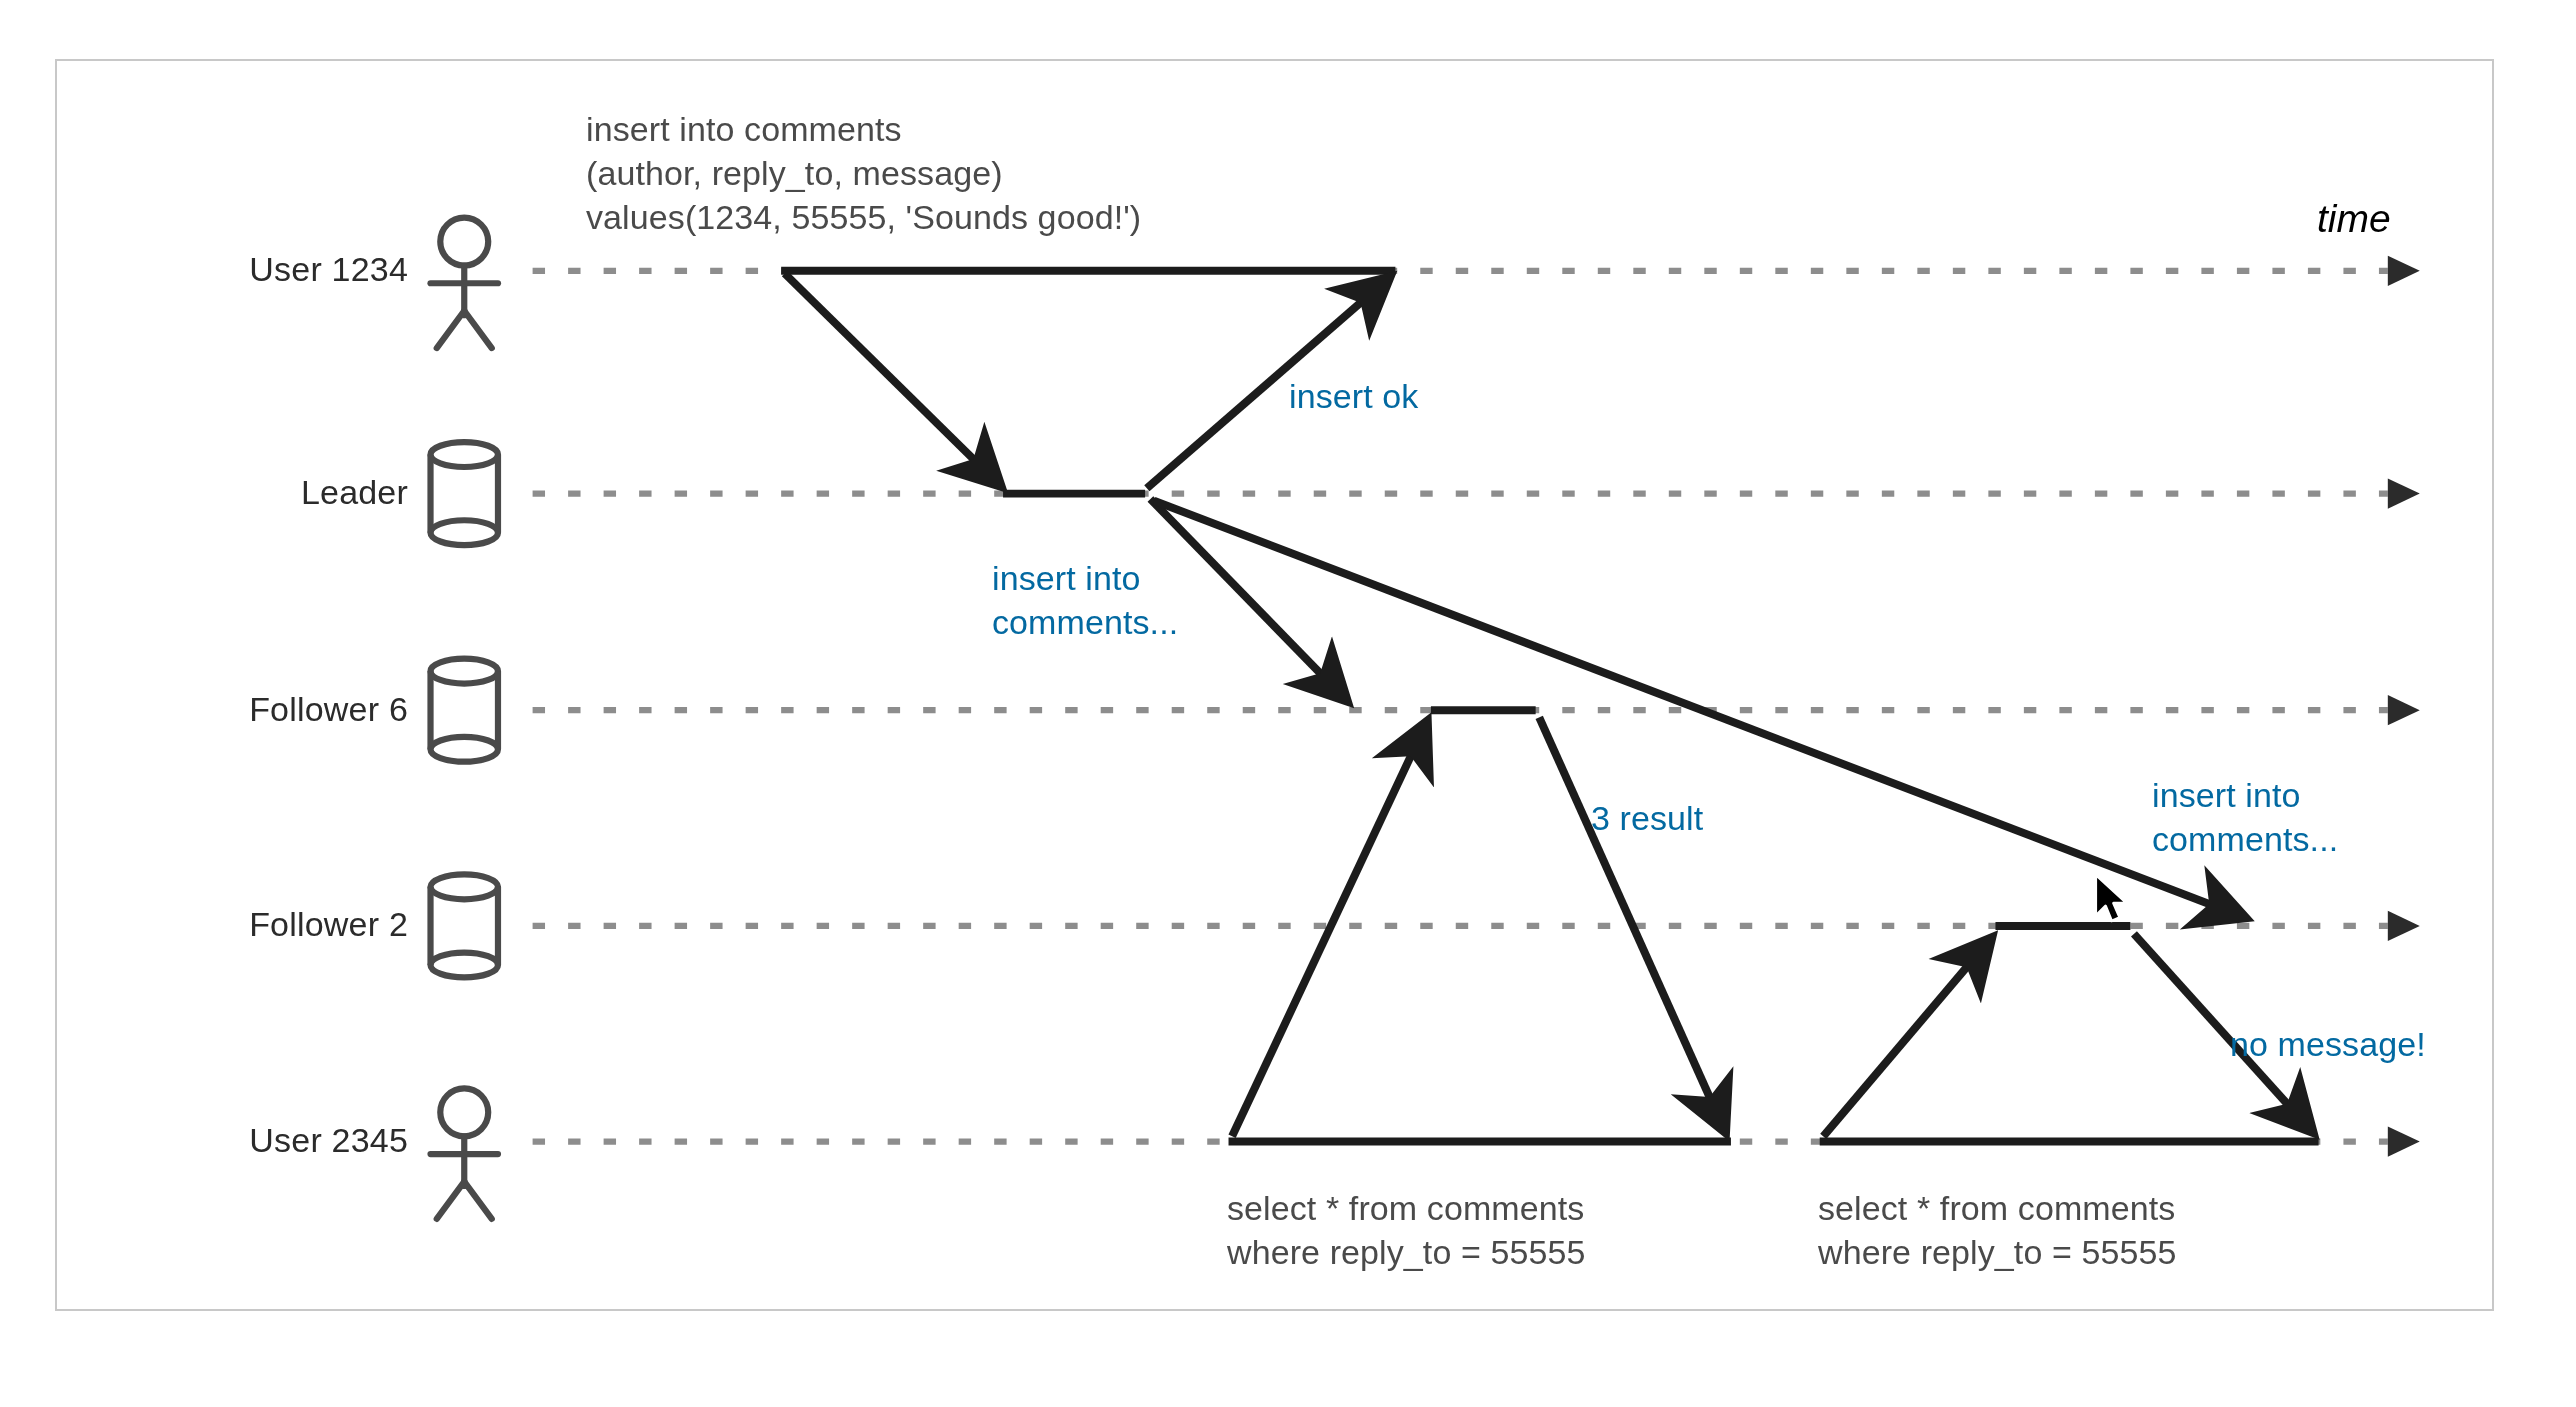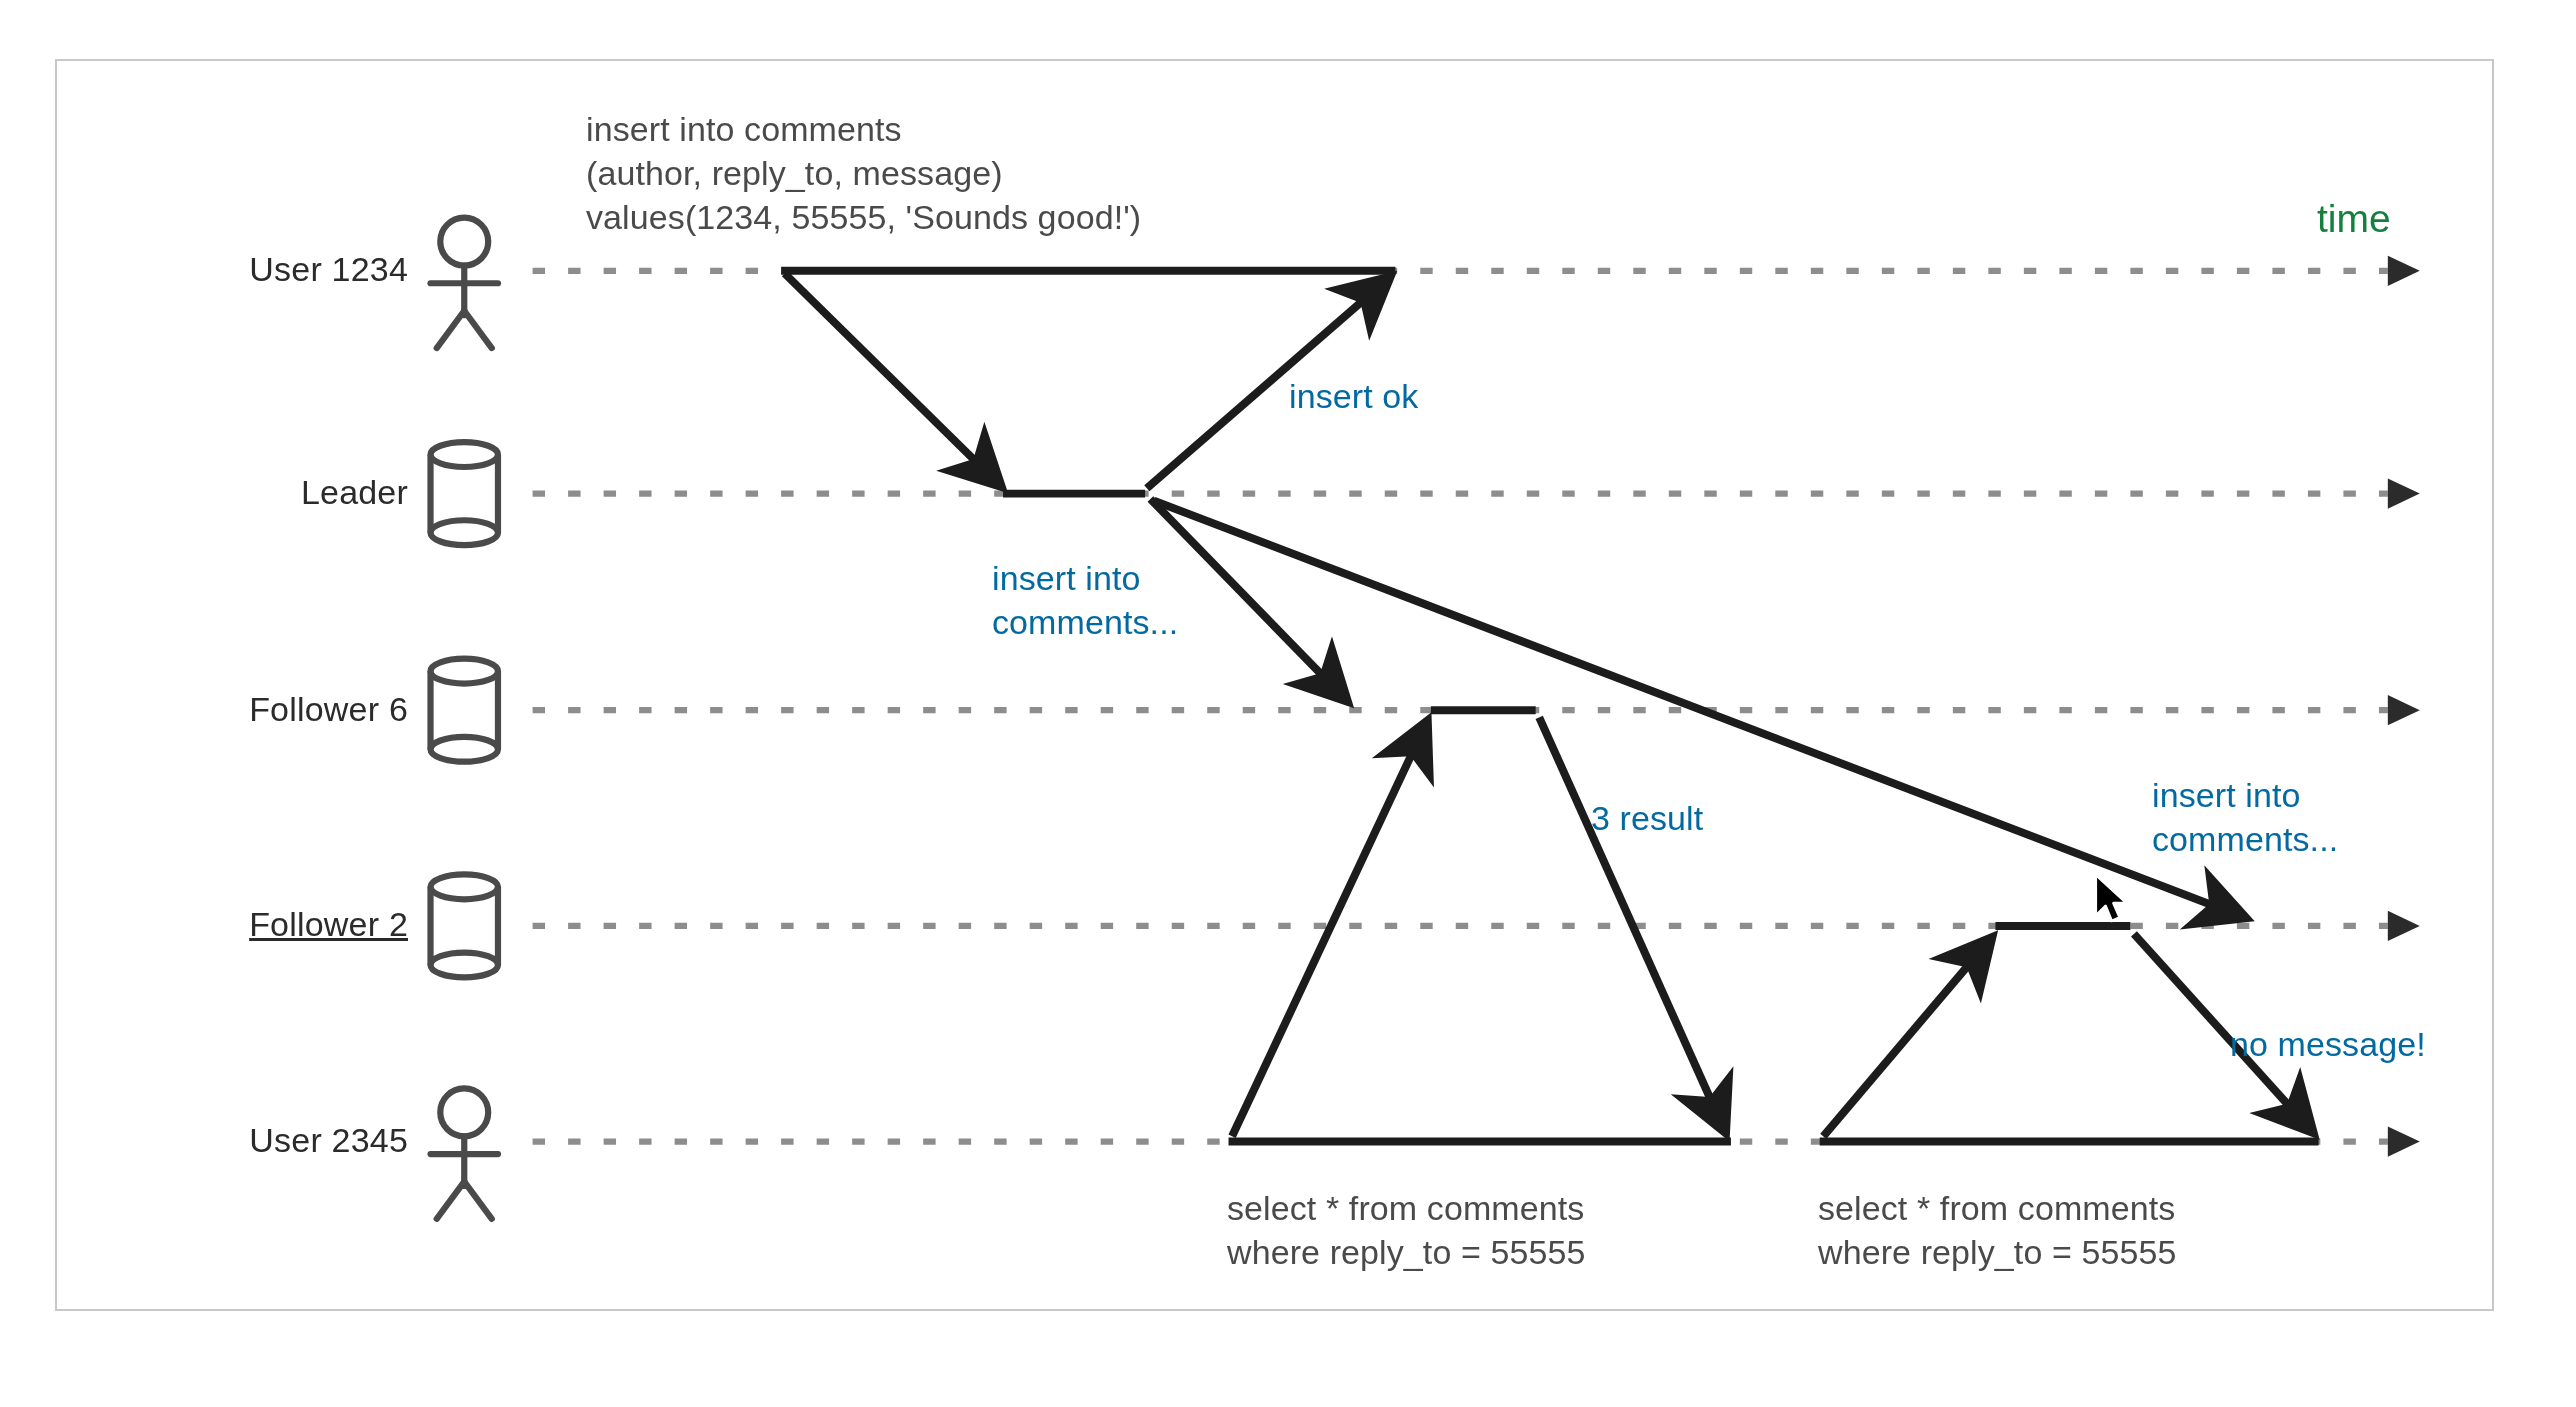--- a/index.html
+++ b/index.html
@@ -7,21 +7,21 @@
        font-family:"Liberation Sans","DejaVu Sans",sans-serif;color:#3a3a3a;}
   #frame{position:absolute;left:55px;top:59px;width:2439px;height:1252px;
          border:2.7px solid #c8c8c8;box-sizing:border-box;background:#fff;}
   #canvas{position:absolute;left:0;top:0;width:2576px;height:1408px;}
   .lane-label{position:absolute;font-size:34px;color:#2b2b2b;
               text-align:right;white-space:nowrap;letter-spacing:0.2px;}
   .msg{position:absolute;font-size:34px;color:#0369a1;line-height:1.28;
        white-space:pre;letter-spacing:0.1px;}
   .sql{position:absolute;font-size:34px;color:#4a4a4a;line-height:1.3;
        white-space:pre;letter-spacing:0.1px;}
-  .time-label{position:absolute;font-size:39px;color:#15803d;font-weight:400;}
+  .time-label{position:absolute;font-size:39px;color:#000000;font-weight:400;font-style:italic;}
   #cursor{position:absolute;left:2093px;top:873px;width:41px;height:55px;}
 </style>
 </head>
 <body>
 
 <div id="frame"></div>
 
 <svg id="canvas" viewBox="0 0 2902 1586" xmlns="http://www.w3.org/2000/svg">
   <defs>
     <marker id="msgArrow" markerWidth="9" markerHeight="9" refX="7.2" refY="4.5" orient="auto" markerUnits="strokeWidth">
@@ -112,21 +112,21 @@
 
     <line x1="2054" y1="1280" x2="2244" y2="1056"></line>
 
     <line x1="2404" y1="1052" x2="2606" y2="1276"></line>
   </g>
 </svg>
 
 <div class="lane-label" style="left:124px;top:250px;width:284px;">User 1234</div>
 <div class="lane-label" style="left:124px;top:473px;width:284px;">Leader</div>
 <div class="lane-label" style="left:124px;top:690px;width:284px;">Follower 6</div>
-<div class="lane-label" style="left:124px;top:905px;width:284px;text-decoration:underline;">Follower 2</div>
+<div class="lane-label" style="left:124px;top:905px;width:284px;">Follower 2</div>
 <div class="lane-label" style="left:124px;top:1121px;width:284px;">User 2345</div>
 
 <div class="time-label" style="left:2317px;top:197px;">time</div>
 
 <div class="sql" style="left:550px;top:107px;margin-left:36px;"><span>insert into comments</span>
 <span>(author, reply_to, message)</span>
 <span>values(1234, 55555, 'Sounds good!')</span></div>
 
 <div class="msg" style="left:1289px;top:375px;">insert ok</div>
 

